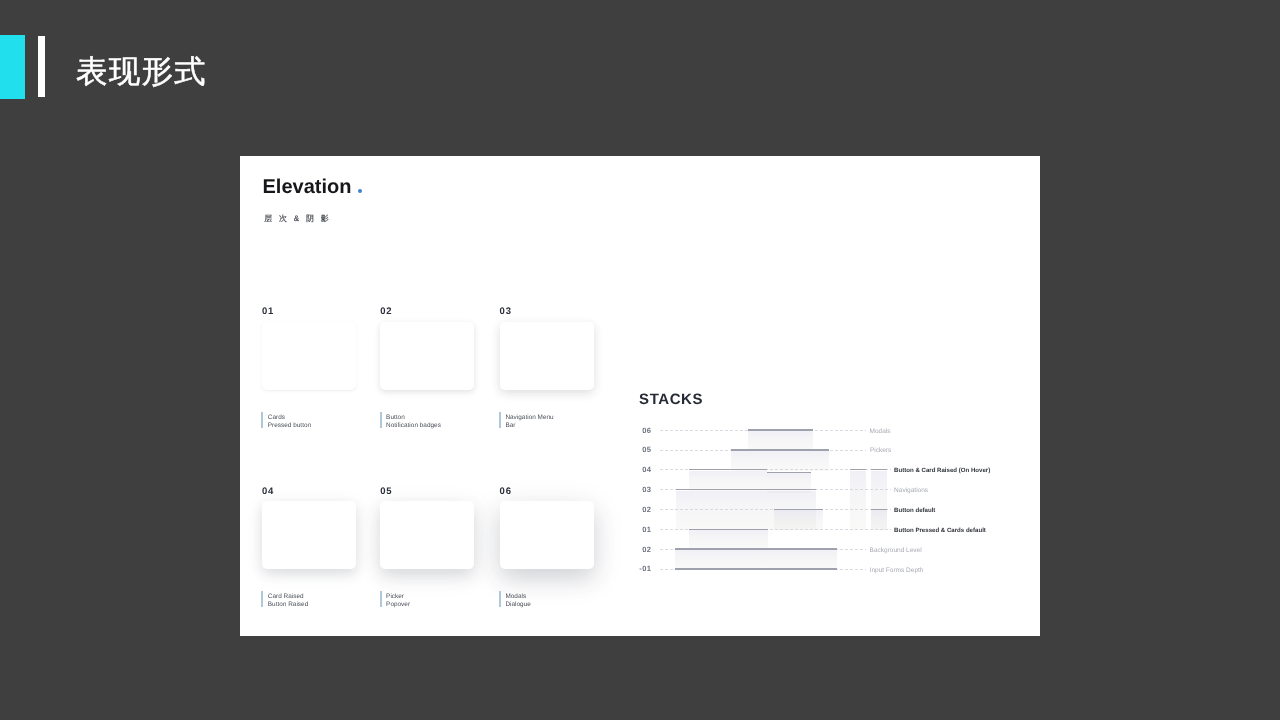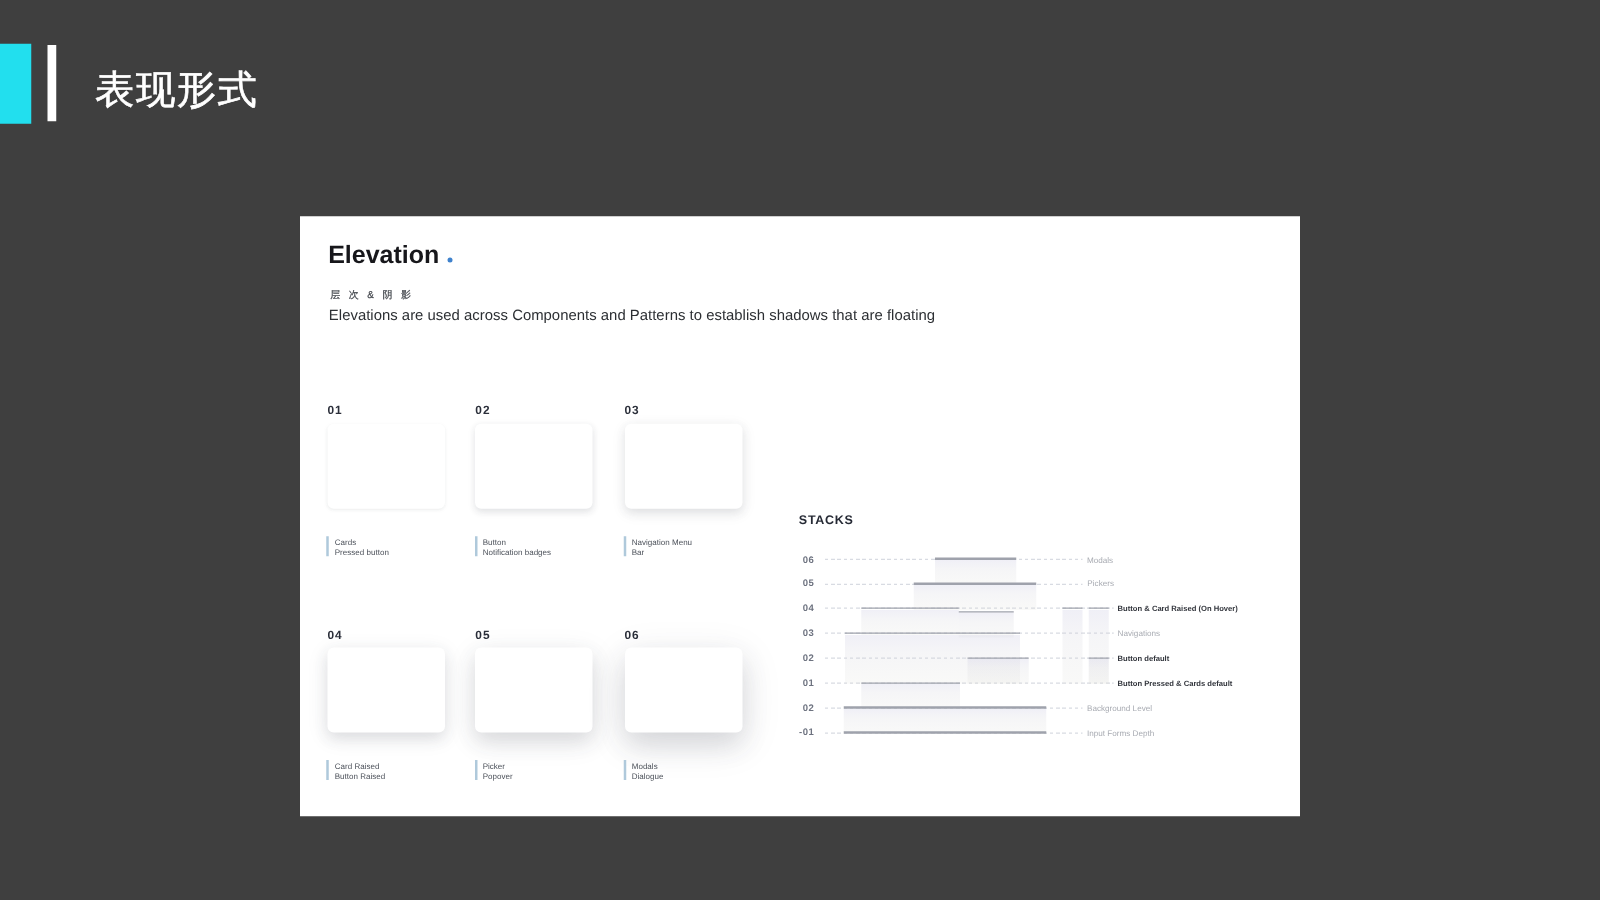--- a/index.html
+++ b/index.html
@@ -6,40 +6,40 @@
   body{width:1280px;height:720px;background:#3f3f3f;overflow:hidden;
        font-family:"Liberation Sans",sans-serif;-webkit-font-smoothing:antialiased;text-rendering:geometricPrecision;}
   .slide{position:absolute;left:0;top:0;width:1024px;height:720px;}
 
   
   .hdr-cyan{position:absolute;left:0;top:35.2px;width:24.5px;height:63.5px;background:#22dfee;}
   .hdr-bar{position:absolute;left:37.7px;top:36.3px;width:7.1px;height:60.9px;background:#ffffff;}
   .hdr-title{position:absolute;left:76px;top:53px;font-size:31.5px;line-height:36px;color:#fff;letter-spacing:1.2px;-webkit-text-stroke:0.5px #fff;}
 
   
-  .card{position:absolute;left:240px;top:173px;width:800px;height:480px;background:#fff;text-decoration:underline;}
+  .card{position:absolute;left:240px;top:156px;width:800px;height:480px;background:#fff;text-decoration:underline;}
 
   .title{position:absolute;left:22.5px;top:21.4px;font-size:20px;line-height:20px;font-weight:700;color:#17171b;letter-spacing:0;white-space:nowrap;}
   .title .dot{position:absolute;left:95.5px;top:11.6px;width:4.4px;height:4.4px;border-radius:50%;
               background:#3f82cd;font-size:0;color:transparent;overflow:hidden;}
   .sub{position:absolute;left:24.2px;top:46.2px;font-size:8px;line-height:10px;color:#43474d;letter-spacing:2.3px;margin-top:12px;-webkit-text-stroke:0.18px #43474d;}
   .body{position:absolute;left:23.1px;top:69.4px;font-size:11.9px;line-height:20px;color:#2c2f33;letter-spacing:0.02px;}
 
   
   .grid{position:absolute;left:0;top:0;}
   .cell{position:absolute;}
   .cell .num{position:absolute;left:0;top:0;font-size:9.5px;line-height:10px;font-weight:700;color:#2b2f3a;letter-spacing:.75px;}
   .cell .box{position:absolute;left:0;top:14.3px;width:94px;height:68px;background:#fff;border-radius:5px;}
   .cell .lab{position:absolute;left:-.7px;top:104.8px;padding:1.8px 0 0 4.5px;height:15.8px;
               border-left:2.2px solid #afc9db;box-sizing:border-box;
               font-size:6.4px;line-height:8.1px;color:#4b5059;letter-spacing:.02px;white-space:nowrap;}
 
   
   .stacks{position:absolute;left:396px;top:235px;width:400px;height:200px;}
-  .stacks .hd{position:absolute;left:3.1px;top:3.6px;font-size:10px;line-height:9px;font-weight:700;color:#262a35;letter-spacing:0.55px;}
+  .stacks .hd{position:absolute;left:3.1px;top:3.6px;font-size:15px;line-height:9px;font-weight:700;color:#262a35;letter-spacing:0.55px;}
   .row{position:absolute;left:0;width:400px;height:0;}
   .row .rn{position:absolute;left:0;width:15.3px;text-align:right;top:-3.2px;font-size:7.6px;line-height:8px;font-weight:700;color:#6e7380;letter-spacing:.35px;}
   .row .guide{position:absolute;left:23.5px;top:0;height:1px;
       background:repeating-linear-gradient(to right,#d8dbe2 0,#d8dbe2 2.7px,transparent 2.7px,transparent 5.0px);}
   .row .rl{position:absolute;top:-2.1px;font-size:6.5px;line-height:7px;color:#a8abb2;white-space:nowrap;}
   .row .rl.dark{color:#32353c;font-weight:700;font-size:6.1px;top:-2.4px;}
 
   .bar{position:absolute;height:1.35px;background:#9fa2ac;}
   .fill{position:absolute;}
 </style>
@@ -48,21 +48,20 @@
 
 <div class="slide">
   <div class="hdr-cyan"></div>
   <div class="hdr-bar"></div>
   <div class="hdr-title">表现形式</div>
 
   <div class="card">
     <div class="title"><span>Elevation</span><span class="dot">.</span></div>
     <div class="sub">层 次 &amp; 阴 影</div>
     <div class="body">
-      <div>Elevations are used across Components and Patterns to establish shadows that are floating</div>
     </div>
 
     <div class="grid" id="grid">
         <div class="cell" style="left: 22px; top: 151.3px;">
           <div class="num">01</div>
           <div class="box" style="box-shadow:0 1px 2px rgba(60,64,80,.055), 0 1px 4px rgba(60,64,80,.045)"></div>
           <div class="lab">
             <div>Cards</div>
             <div>Pressed button</div>
           </div>

